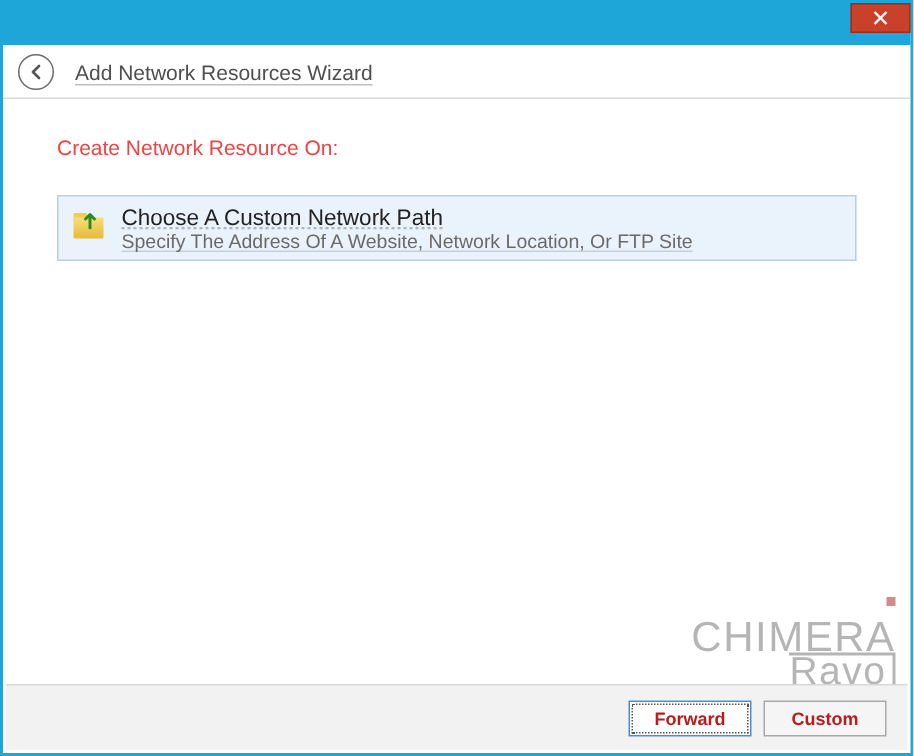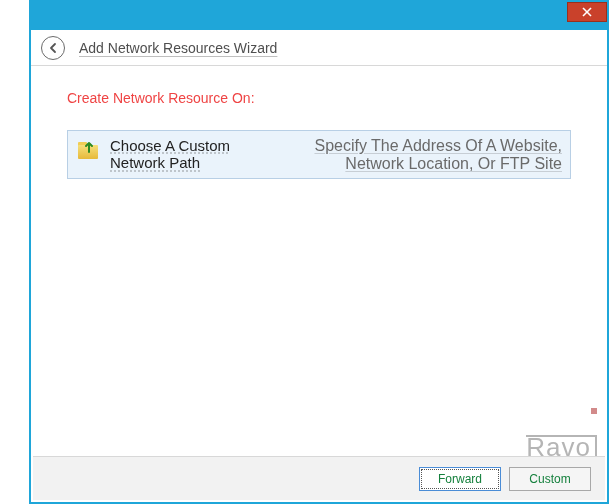--- a/index.html
+++ b/index.html
@@ -9,21 +9,20 @@
     font-family: "Segoe UI", Tahoma, sans-serif;
     background: #fff;
     overflow: hidden;
     position: relative;
   }
   .window-frame {
     position: absolute;
     inset: 0;
     border: 2px solid #1fa6d9;
     background: #ffffff;
-    margin-left: 29px;
   }
   .titlebar {
     height: 28px;
     background: #1fa6d9;
     position: relative;
   }
   .close-btn {
     position: absolute;
     right: 0;
     top: 0;
@@ -107,36 +106,35 @@
     border-radius: 1px 1px 0 0;
   }
   .folder-icon .arrow {
     position:absolute;
     left:7px; top:0;
     color:#2e8b22;
   }
   .option-text {
     flex: 1;
     display: flex;
-    flex-direction: row;
+    flex-direction: column;
     line-height: 1.15;
   }
   .option-title {
     font-size: 15px;
     color: #222;
     text-decoration: underline dotted rgba(0,0,0,0.25);
     text-underline-offset: 2px;
   }
   .option-desc {
-    font-size: 16px;
+    font-size: 13px;
     color: #6a6a6a;
     text-decoration: underline;
     text-decoration-color: rgba(0,0,0,0.15);
     text-underline-offset: 2px;
-    text-align: right;
   }
   .footer {
     position: absolute;
     left: 2px;
     right: 2px;
     bottom: 2px;
     height: 44px;
     border-top: 1px solid #d8d8d8;
     display: flex;
     align-items: center;
@@ -144,25 +142,26 @@
     padding: 0 14px;
     gap: 8px;
     background: #f2f2f2;
   }
   .btn {
     min-width: 82px;
     height: 24px;
     font-size: 12px;
     background: #f5f5f5;
     border: 1px solid #a8a8a8;
-    color: #15803d;
+    color: #b91c1c;
     display: inline-flex;
     align-items: center;
     justify-content: center;
     padding: 0 12px;
+    font-weight: bold;
   }
   .btn.focused {
     border: 1px solid #4a8cd6;
     outline: 1px dotted #555;
     outline-offset: -3px;
     background: #fff;
   }
   .watermark {
     position: absolute;
     right: 10px;
@@ -232,21 +231,21 @@
         <div class="option-text">
           <span class="option-title">Choose A Custom Network Path</span>
           <span class="option-desc">Specify The Address Of A Website, Network Location, Or FTP Site</span>
         </div>
       </div>
     </div>
   </div>
 
   <div class="watermark">
     <span class="dot"></span>
-    <br>
+    <span class="w1">CHIMERA</span><br>
     <span class="w2">Ravo</span>
   </div>
 
   <div class="footer">
     <button class="btn focused">Forward</button>
     <button class="btn">Custom</button>
   </div>
 </div>
 
 </body></html>

